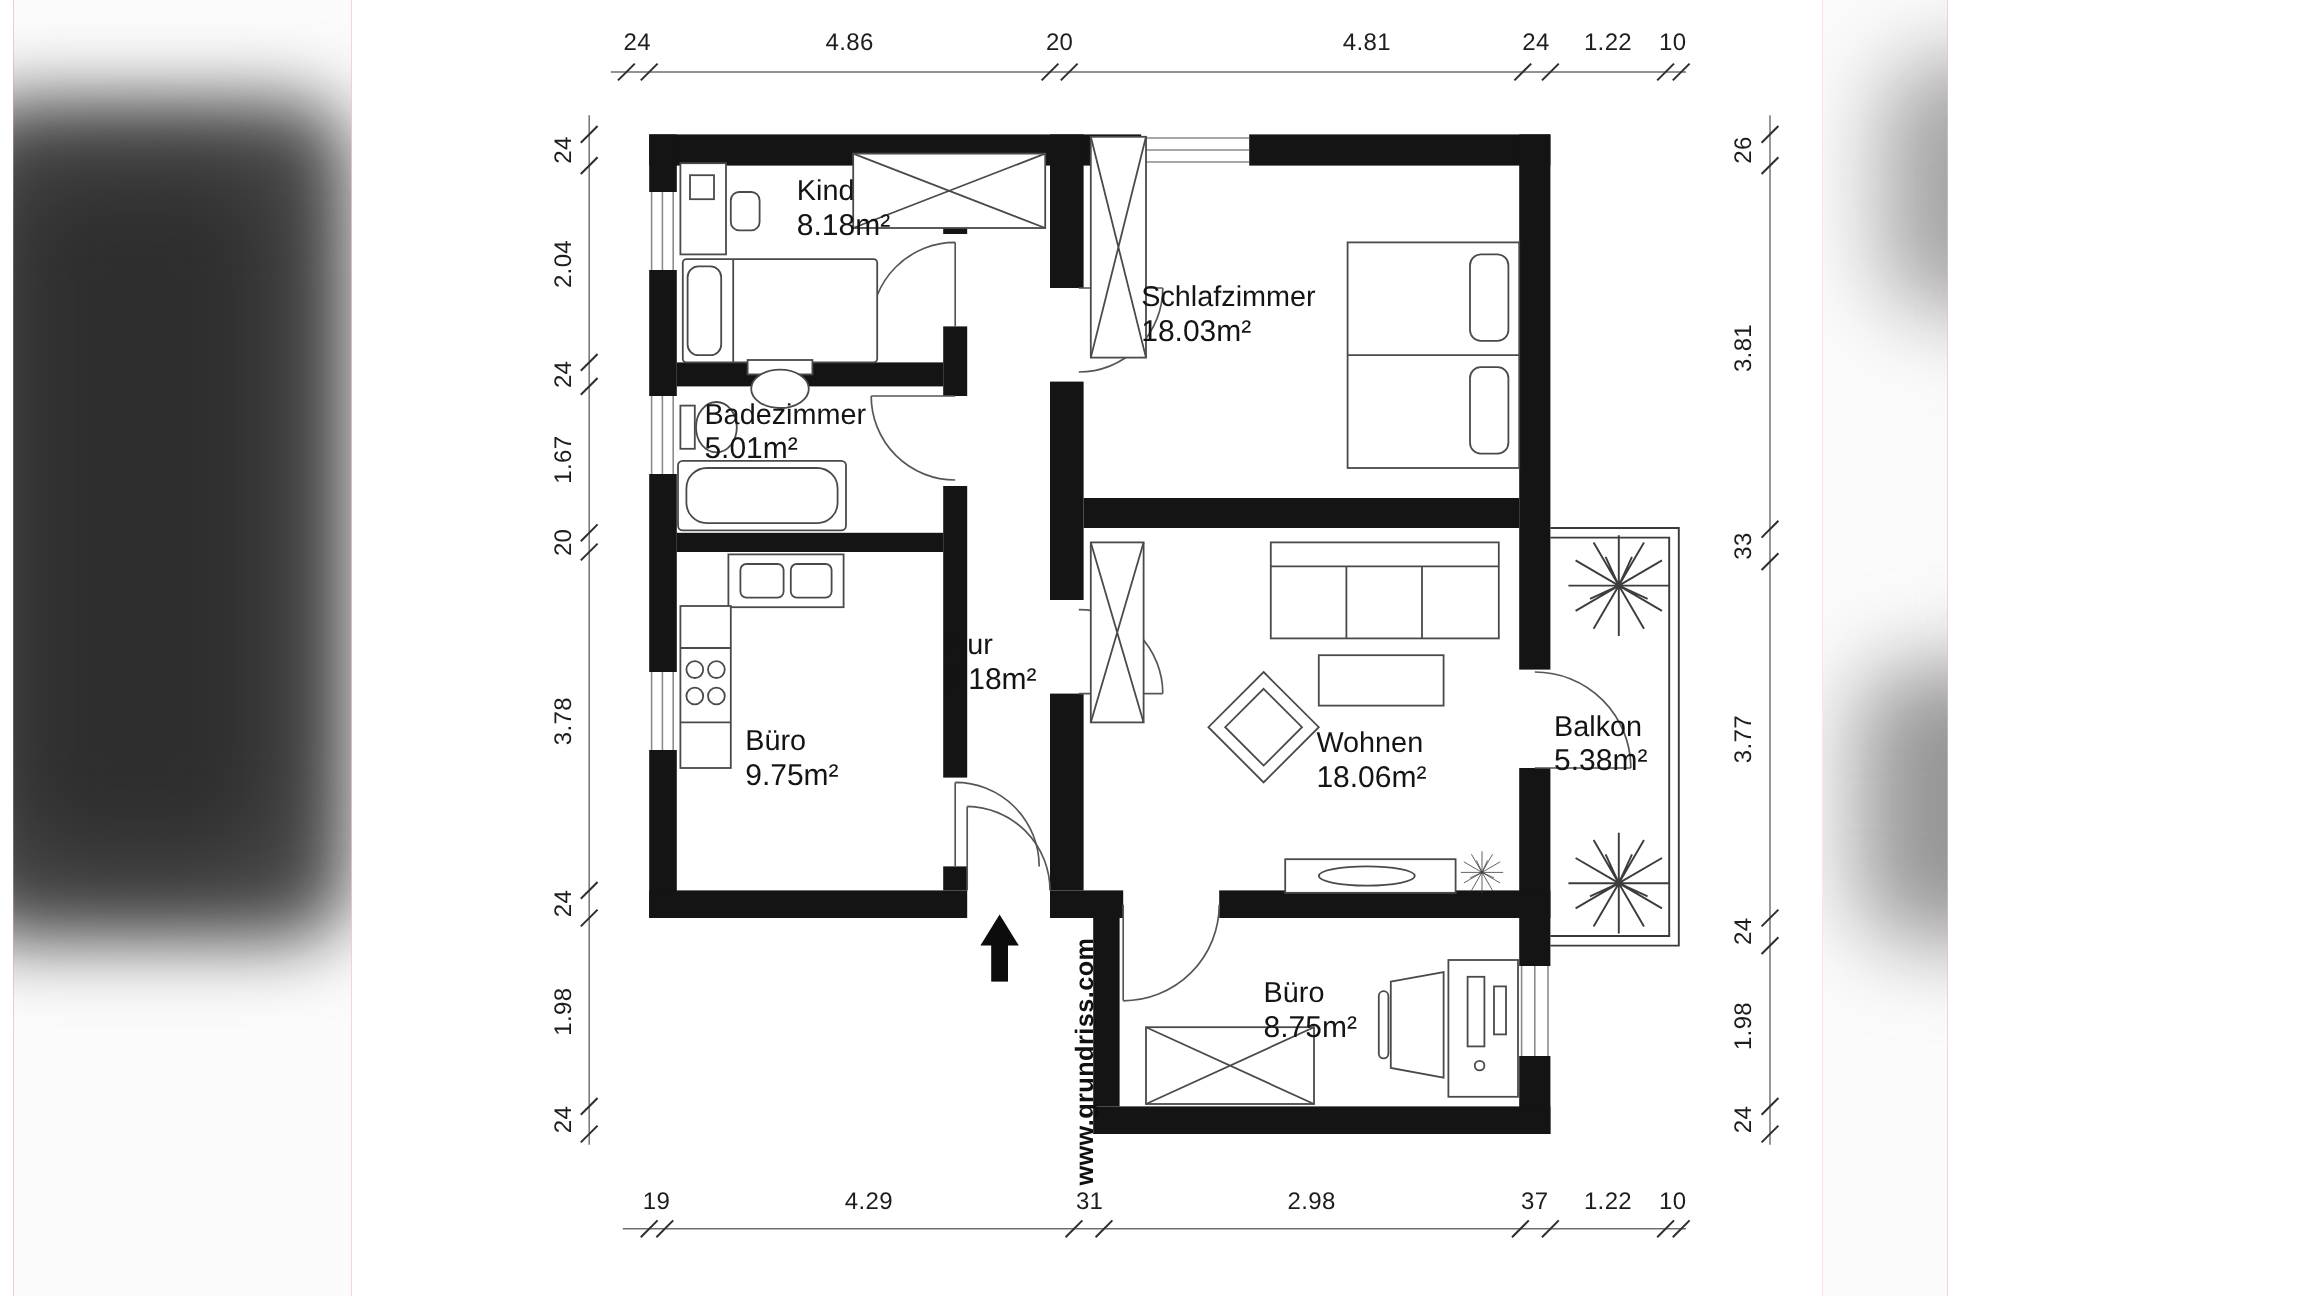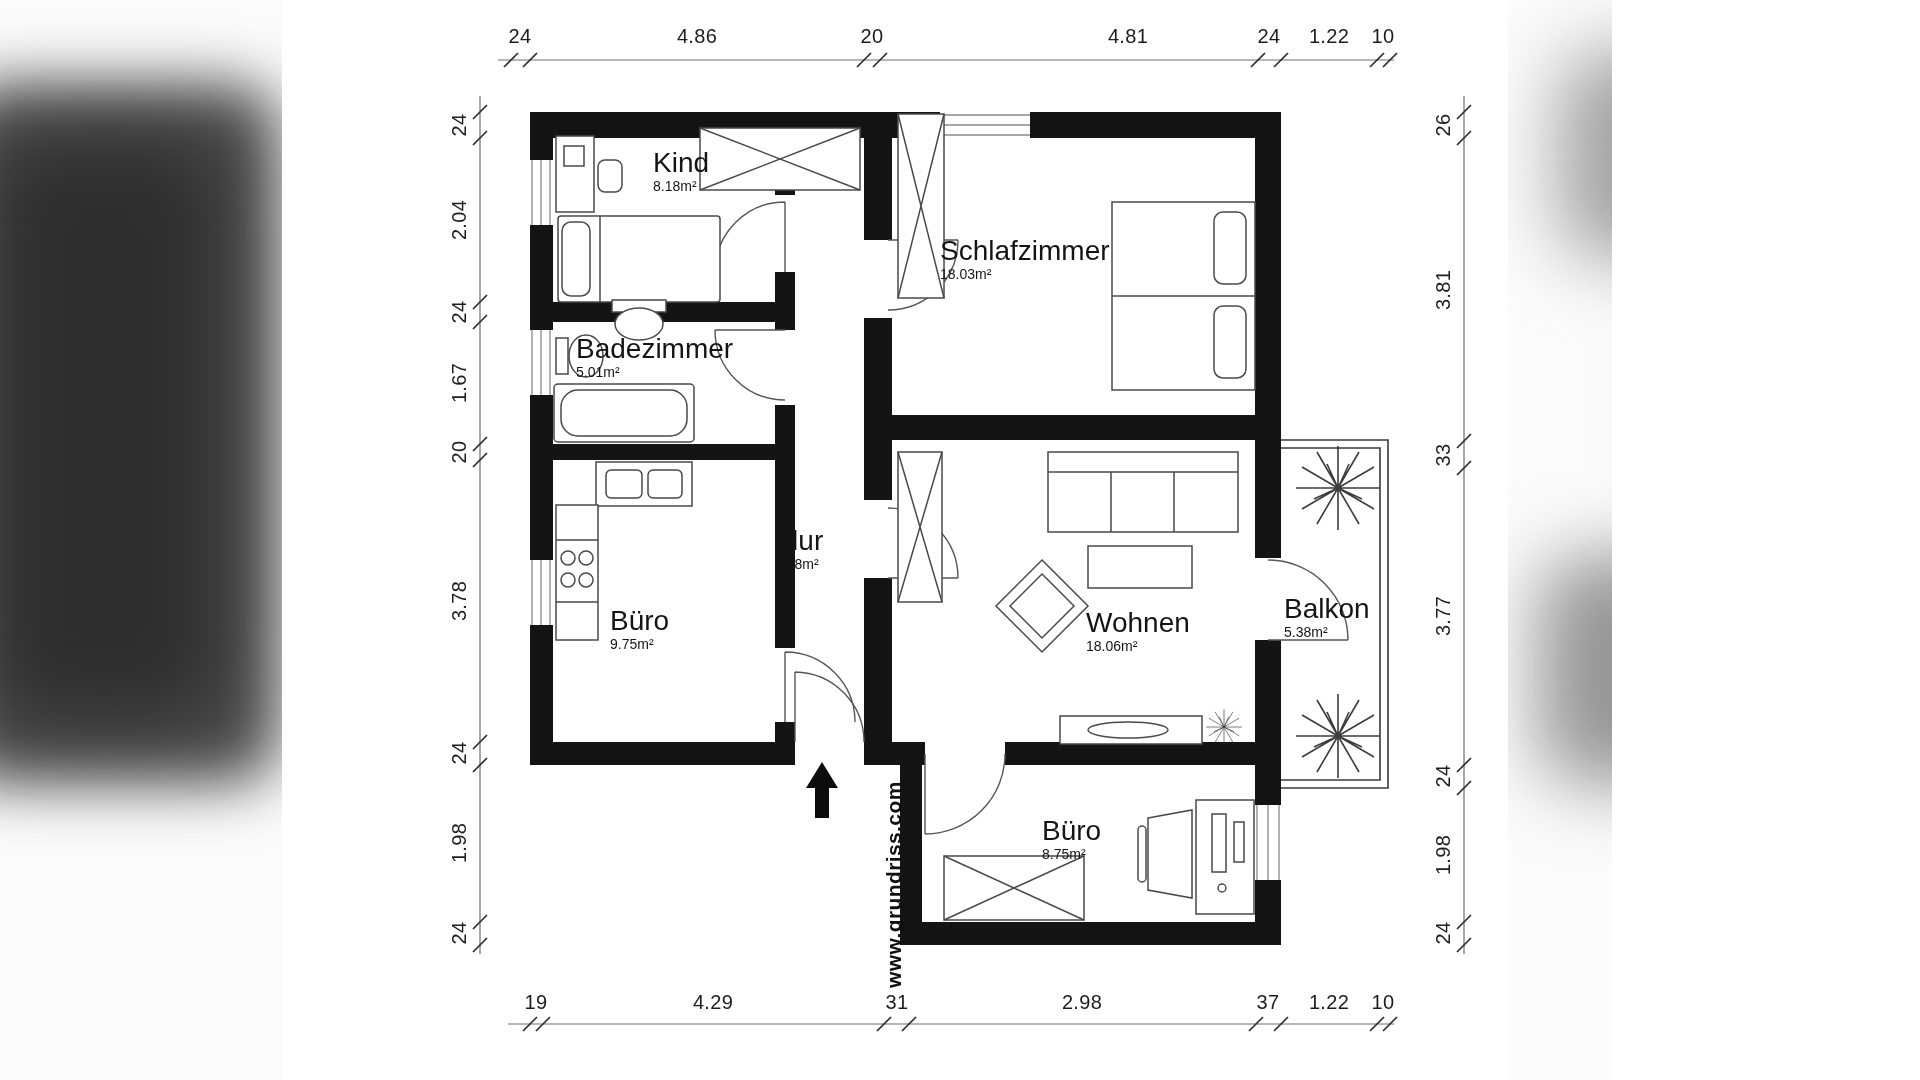--- a/index.html
+++ b/index.html
@@ -1,39 +1,39 @@
 <!DOCTYPE html>
 <html><head>
 <meta charset="utf-8">
 <style>
   html,body{margin:0;padding:0;background:#ffffff;}
   .stage{position:relative;width:1612px;height:1080px;overflow:hidden;
-         font-family:"Liberation Sans",sans-serif;background:#ec4899;}
+         font-family:"Liberation Sans",sans-serif;background:#ec4899;margin-left:11px;}
   
   .blur-strip{position:absolute;top:0;height:1080px;overflow:hidden;background:#fbfbfb;}
   .blur-left{left:0;width:282px;}
   .blur-right{left:1508px;width:412px;}
   .blob{position:absolute;filter:blur(30px);border-radius:48px;}
   .bl1{left:-50px;top:84px;width:330px;height:700px;background:#4a4a4a;}
   .bl2{left:-10px;top:140px;width:230px;height:580px;background:#2e2e2e;filter:blur(38px);}
   .br1{left:50px;top:50px;width:430px;height:210px;background:#a3a3a3;filter:blur(36px);}
   .br2{left:170px;top:250px;width:320px;height:320px;background:#dcdcdc;filter:blur(42px);}
   .br3{left:30px;top:555px;width:440px;height:230px;background:#969696;filter:blur(36px);}
   .br4{left:310px;top:90px;width:170px;height:660px;background:#8a8a8a;filter:blur(44px);}
   
   .paper{position:absolute;left:282px;top:0;width:1226px;height:1080px;background:#ffffff;}
   .plan-svg{position:absolute;left:0;top:0;width:1920px;height:1080px;}
   
   .dim{position:absolute;transform:translate(-50%,-50%);font-size:20px;color:#1d1d1d;
        letter-spacing:0.3px;white-space:nowrap;}
   .dim.v{transform:translate(-50%,-50%) rotate(-90deg);}
   
   .room{position:absolute;color:#141414;line-height:1.04;}
-  .room .nm{font-size:28px;}
-  .room .ar{font-size:14px;margin-top:2px;}
+  .room .nm{font-size:24px;}
+  .room .ar{font-size:25px;margin-top:2px;}
   
   .watermark{position:absolute;left:882px;top:988px;transform:rotate(-90deg);
              transform-origin:0 0;font-size:21px;font-weight:700;color:#101010;
              letter-spacing:0.4px;white-space:nowrap;}
 </style>
 </head>
 <body>
 
 <div class="stage">
 

